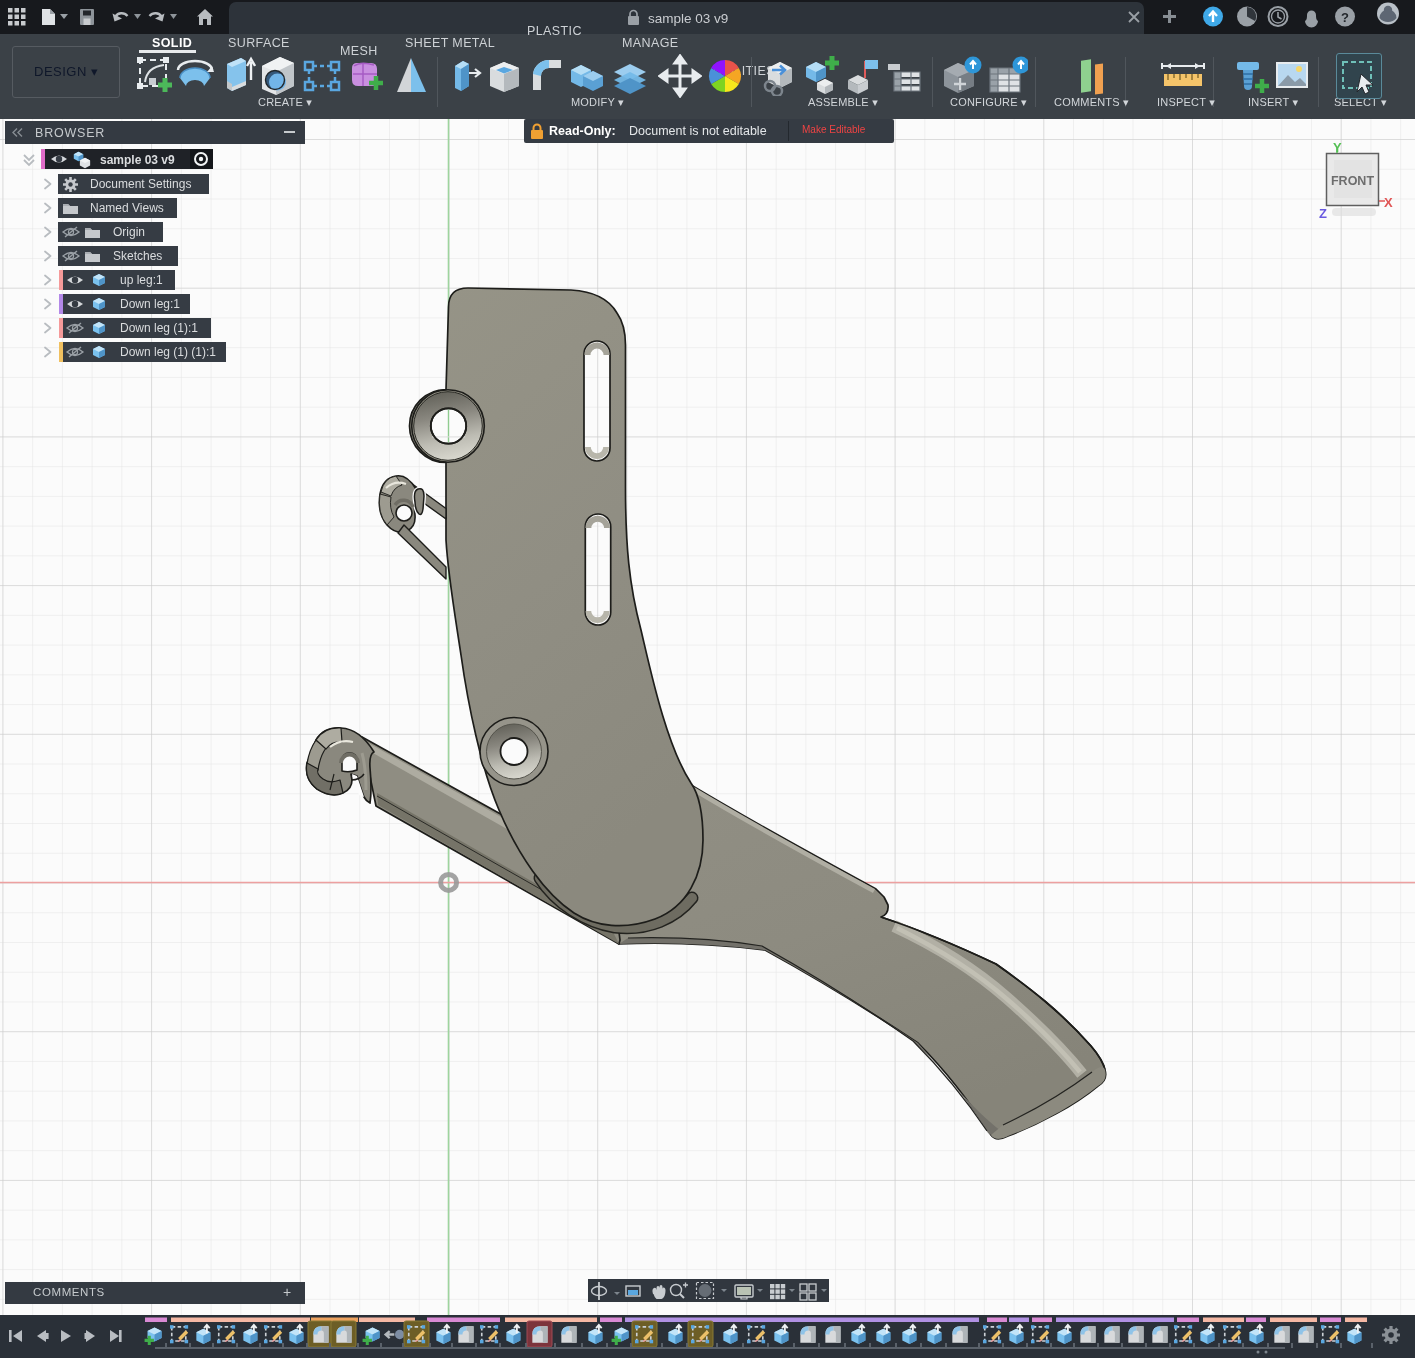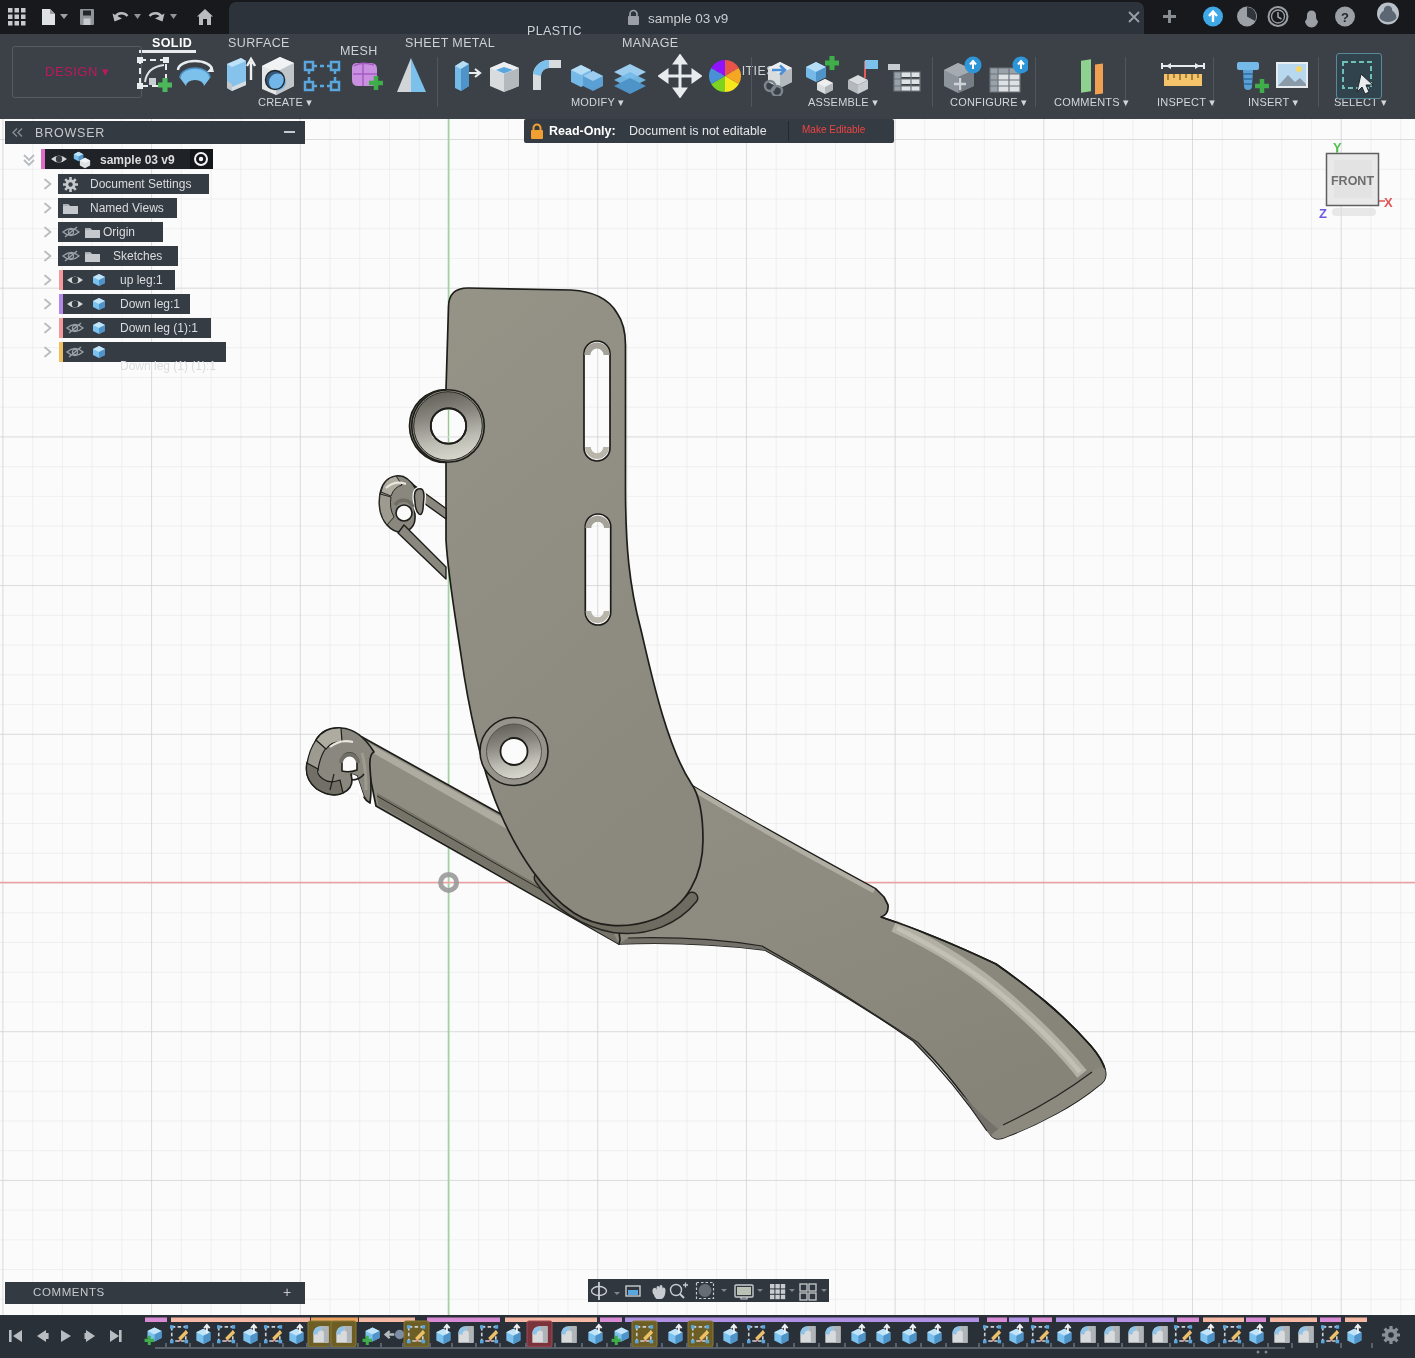--- a/index.html
+++ b/index.html
@@ -223,21 +223,21 @@
 <div class="abs" style="left:1213px;top:57px;width:1px;height:50px;background:#50565c"></div>
 <div class="abs" style="left:1318px;top:57px;width:1px;height:50px;background:#50565c"></div>
 <div class="txt" style="left:258px;top:96px;font-size:11px;color:#d2d6da;letter-spacing:.2px">CREATE ▾</div>
 <div class="txt" style="left:571px;top:96px;font-size:11px;color:#d2d6da;letter-spacing:.2px">MODIFY ▾</div>
 <div class="txt" style="left:808px;top:96px;font-size:11px;color:#d2d6da;letter-spacing:.2px">ASSEMBLE ▾</div>
 <div class="txt" style="left:950px;top:96px;font-size:11px;color:#d2d6da;letter-spacing:.2px">CONFIGURE ▾</div>
 <div class="txt" style="left:1054px;top:96px;font-size:11px;color:#d2d6da;letter-spacing:.2px">COMMENTS ▾</div>
 <div class="txt" style="left:1157px;top:96px;font-size:11px;color:#d2d6da;letter-spacing:.2px">INSPECT ▾</div>
 <div class="txt" style="left:1248px;top:96px;font-size:11px;color:#d2d6da;letter-spacing:.2px">INSERT ▾</div>
 <div class="txt" style="left:1334px;top:96px;font-size:11px;color:#d2d6da;letter-spacing:.2px">SELECT ▾</div>
-<div class="abs" style="left:12px;top:46px;width:130px;height:52px;border:1px solid #565b61;border-radius:3px;color:#be185d;font-size:13px;text-align:center;line-height:50px;letter-spacing:.5px">DESIGN ▾</div>
+<div class="abs" style="left:12px;top:46px;width:108px;height:52px;border:1px solid #565b61;border-radius:3px;color:#0f172a;font-size:13px;text-align:center;line-height:50px;letter-spacing:.5px">DESIGN ▾</div>
 <svg class="abs" style="left:136px;top:54px" width="36" height="44" viewBox="0 0 36 44">
     <rect x="4" y="6" width="26" height="26" fill="none" stroke="#e8ecef" stroke-width="2" stroke-dasharray="6 4"></rect>
 <path d="M9 28 Q11 13 28 11" fill="none" stroke="#dfe3e6" stroke-width="2"></path>
 <g fill="#e8ecef">
       <rect x="1" y="3" width="6" height="6"></rect>
       <rect x="27" y="3" width="6" height="6"></rect>
       <rect x="1" y="29" width="6" height="6"></rect>
     </g>
 <rect x="13" y="24" width="7" height="7" fill="#c8cdd2"></rect>
 <path d="M22 31 h14 M29 24 v14" stroke="#4cb85a" stroke-width="5"></path>
@@ -466,21 +466,21 @@
   </svg>
 <svg class="abs" style="left:62px;top:224.8px" width="18" height="14">
     <path d="M1 7 Q9 0 17 7 Q9 14 1 7 Z" fill="none" stroke="#9aa0a6" stroke-width="1.4"></path>
     <circle cx="9" cy="7" r="2.6" fill="none" stroke="#9aa0a6" stroke-width="1.2"></circle>
     <path d="M3 12 L15 2" stroke="#9aa0a6" stroke-width="1.4"></path>
   </svg>
 <svg class="abs" style="left:84px;top:224.8px" width="17" height="14">
     <path d="M1 3 h5 l2 2 h8 v8 h-15 z" fill="#c5c8cc"></path>
     <path d="M1 3 h5 l2 2 h-7 z" fill="#a9adb2"></path>
   </svg>
-<div class="txt" style="left:103px;top:225.3px;font-size:12px;color:#dadcde;">Origin</div>
+<div class="txt" style="left:113px;top:225.3px;font-size:12px;color:#dadcde;">Origin</div>
 <div class="abs" style="left:58px;top:245.8px;width:120px;height:20px;background:#363c44"></div>
 <svg class="abs" style="left:42px;top:249.8px" width="12" height="12">
     <path d="M3 1.5 L8.5 6 L3 10.5" stroke="#b8bcc0" stroke-width="1.8" fill="none" stroke-linejoin="round" stroke-linecap="round"></path>
   </svg>
 <svg class="abs" style="left:62px;top:248.8px" width="18" height="14">
     <path d="M1 7 Q9 0 17 7 Q9 14 1 7 Z" fill="none" stroke="#9aa0a6" stroke-width="1.4"></path>
     <circle cx="9" cy="7" r="2.6" fill="none" stroke="#9aa0a6" stroke-width="1.2"></circle>
     <path d="M3 12 L15 2" stroke="#9aa0a6" stroke-width="1.4"></path>
   </svg>
 <svg class="abs" style="left:84px;top:248.8px" width="17" height="14">
@@ -542,21 +542,21 @@
 <svg class="abs" style="left:66px;top:344.9px" width="18" height="14">
     <path d="M1 7 Q9 0 17 7 Q9 14 1 7 Z" fill="none" stroke="#9aa0a6" stroke-width="1.4"></path>
     <circle cx="9" cy="7" r="2.6" fill="none" stroke="#9aa0a6" stroke-width="1.2"></circle>
     <path d="M3 12 L15 2" stroke="#9aa0a6" stroke-width="1.4"></path>
   </svg>
 <svg class="abs" style="left:92px;top:344.9px" width="14" height="14" viewBox="0 0 14 14">
     <path d="M1 4 L7 1 L13 4 L13 10 L7 13 L1 10 Z" fill="#7ac1ee"></path>
     <path d="M1 4 L7 1 L13 4 L7 7 Z" fill="#c2e4f8"></path>
     <path d="M7 7 L13 4 L13 10 L7 13 Z" fill="#4f94c8"></path>
   </svg>
-<div class="txt" style="left:120px;top:345.4px;font-size:12px;color:#dadcde;margin-top:14px;">Down leg (1) (1):1</div>
+<div class="txt" style="left:120px;top:345.4px;font-size:12px;color:#dadcde;">Down leg (1) (1):1</div>
 <div class="abs" style="left:524px;top:119px;width:370px;height:24px;background:#353b43;border-radius:2px"></div>
 <svg class="abs" style="left:528px;top:122px" width="18" height="19">
     <rect x="3" y="8" width="12" height="9" rx="1" fill="#f0a032"></rect>
     <path d="M5.5 9 V6 a3.5 3.5 0 0 1 7 0 V9" fill="none" stroke="#f0a032" stroke-width="2"></path>
   </svg>
 <div class="txt" style="left:549px;top:124px;font-size:12.5px;color:#ffffff;font-weight:bold">Read-Only:</div>
 <div class="txt" style="left:629px;top:124px;font-size:12.5px;color:#e4e7e9">Document is not editable</div>
 <div class="abs" style="left:788px;top:121px;width:1px;height:20px;background:#23282e"></div>
 <div class="txt" style="left:802px;top:124px;font-size:10px;color:#ef4444">Make Editable</div>
 <div class="abs" style="left:588px;top:1279px;width:241px;height:23px;background:#31373f"></div>

